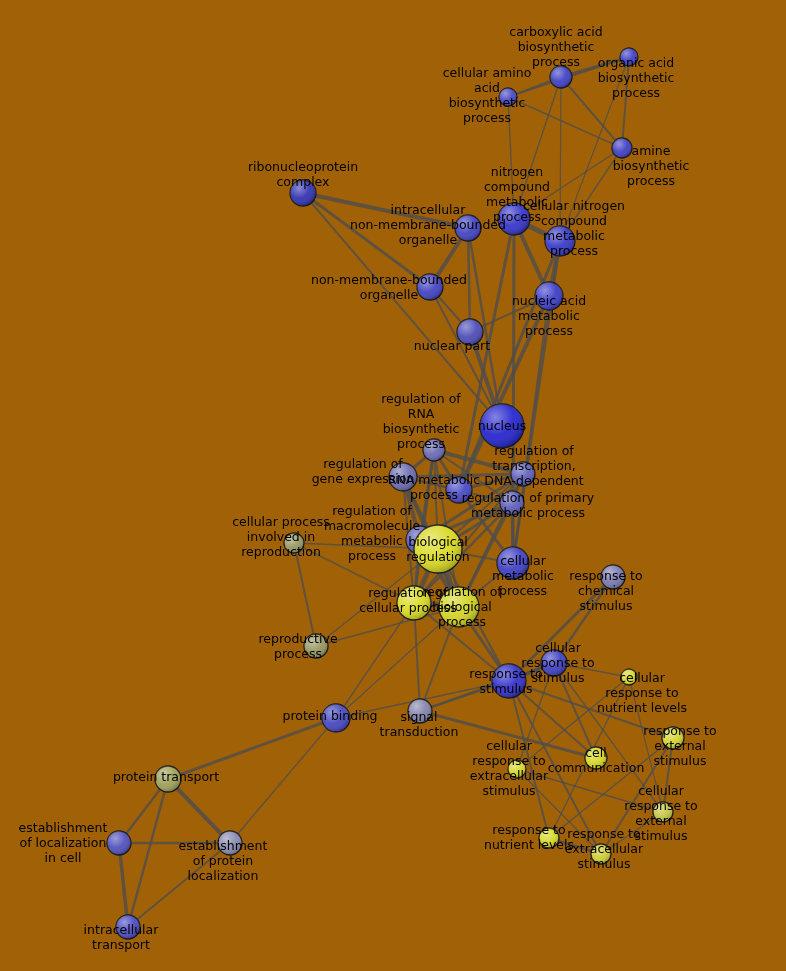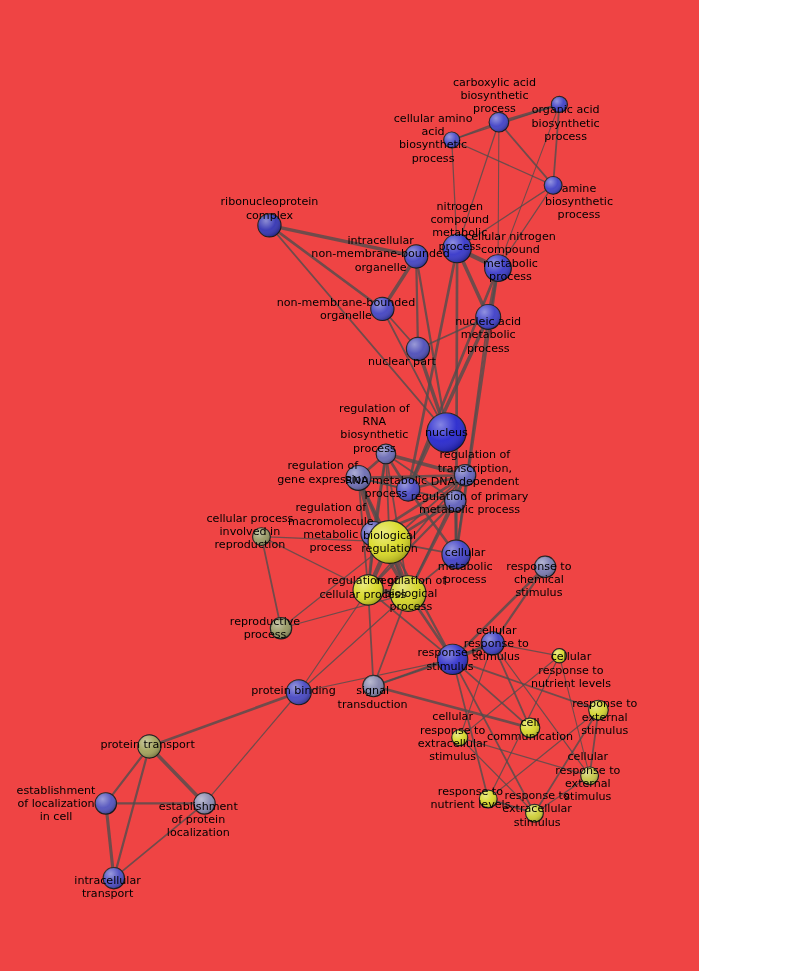--- a/index.html
+++ b/index.html
@@ -1,20 +1,20 @@
 <!DOCTYPE html>
 <html><head>
 <meta charset="utf-8">
 <style>
   html, body { margin: 0; padding: 0; background: #ffffff; }
   .stage {
     position: relative;
-    width: 699px;
+    width: 786px;
     height: 971px;
-    background: #ef4444;
+    background: #a16207;
     overflow: hidden;
   }
   svg { display: block; width: 100%; height: 100%; }
   text {
     font-family: "DejaVu Sans", "Liberation Sans", sans-serif;
     paint-order: stroke;
   }
 </style>
 </head>
 <body>

